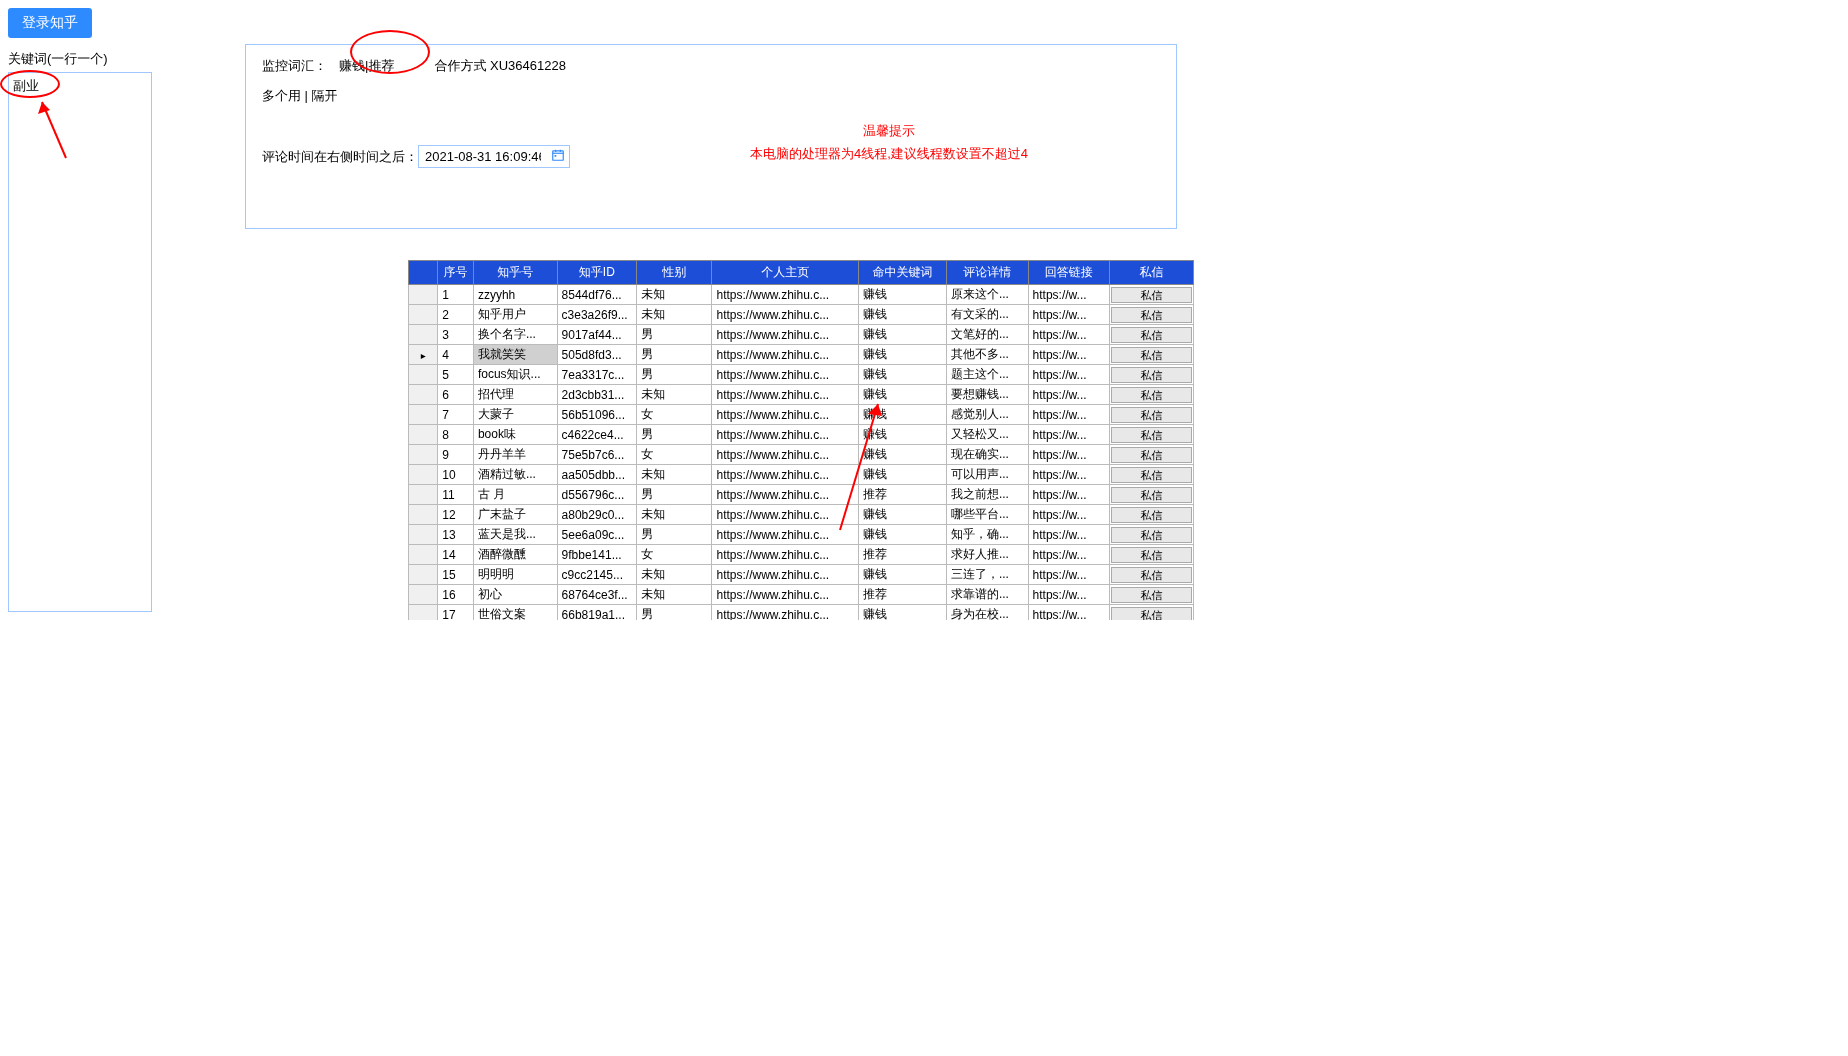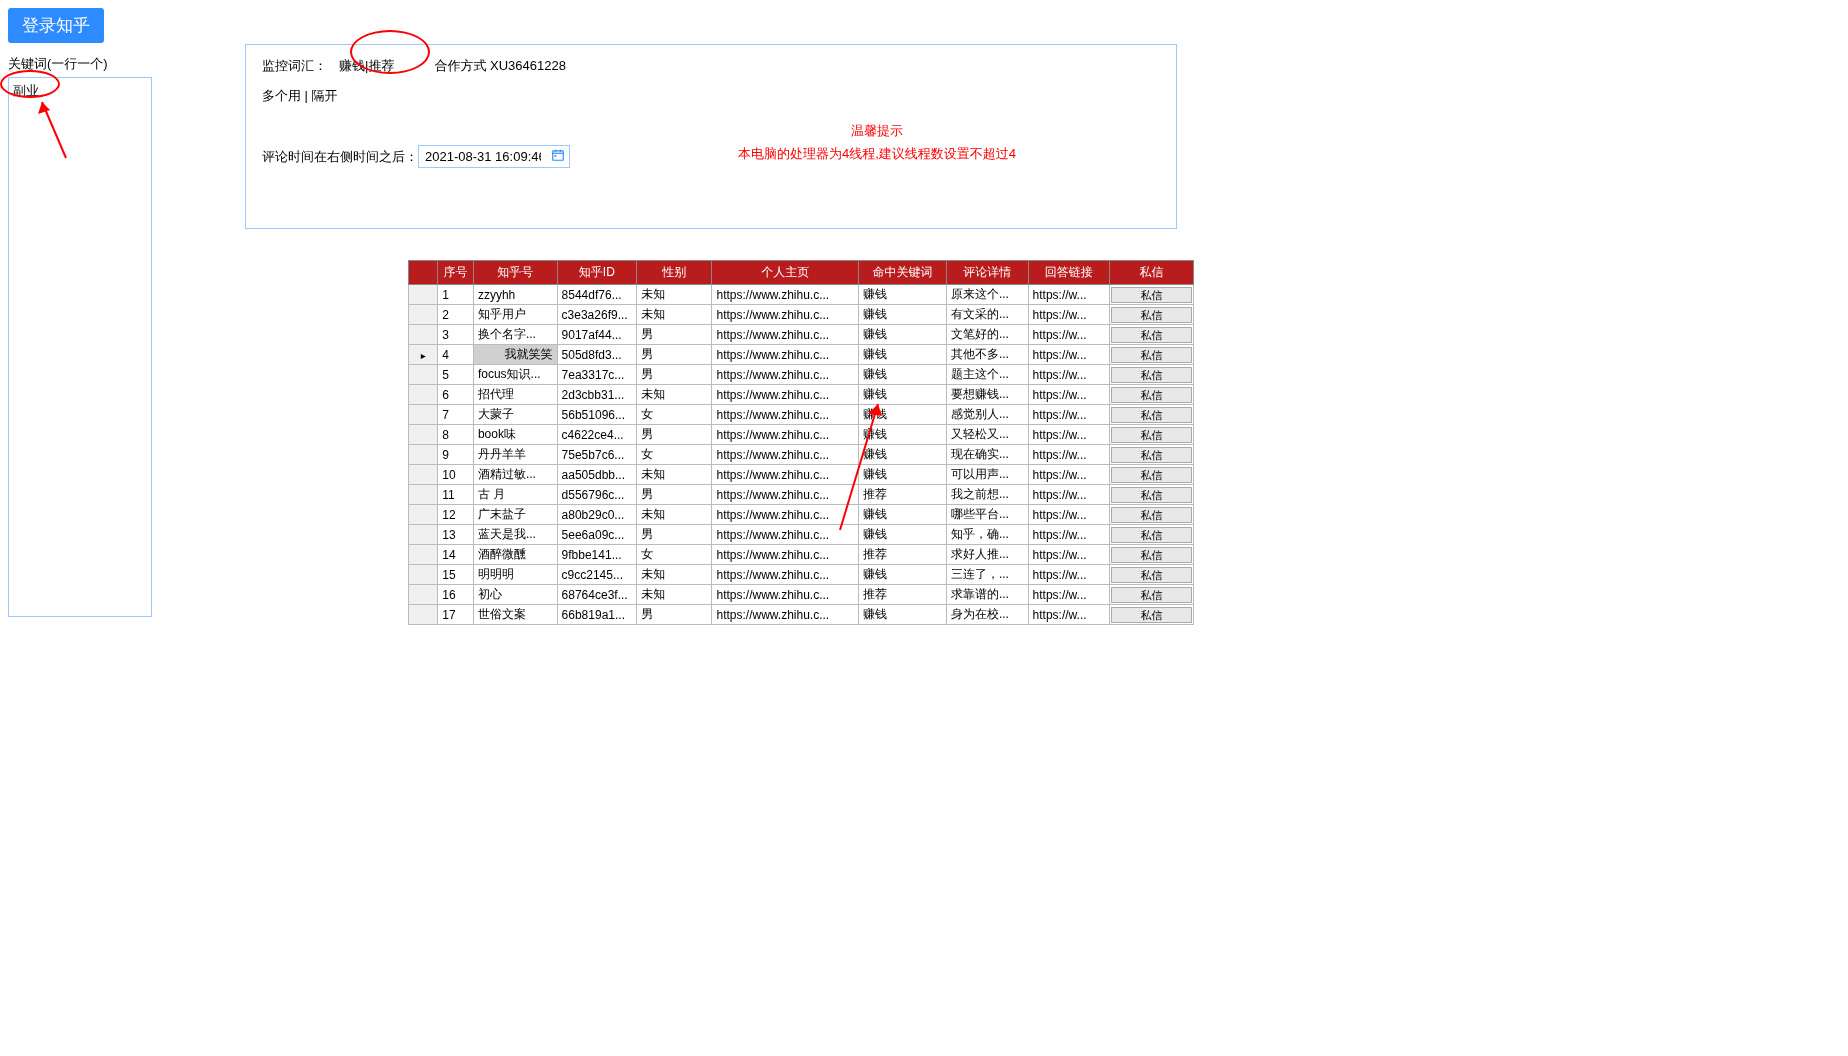--- a/index.html
+++ b/index.html
@@ -11,21 +11,21 @@
     background: #fff;
     color: #000;
     position: relative;
   }
   .login-btn {
     background: #2e8bff;
     color: #fff;
     border: none;
     padding: 6px 14px;
     border-radius: 3px;
-    font-size: 17px;
+    font-size: 14px;
     cursor: pointer;
     margin-bottom: 8px;
   }
   .keyword-label { margin: 4px 0; }
   .keyword-box {
     border: 1px solid #a0c8ff;
     width: 144px;
     height: 540px;
     padding: 4px;
     font-size: 13px;
@@ -52,37 +52,37 @@
     border: 1px solid #a0c8ff;
     display: inline-flex;
     align-items: center;
     padding: 2px 4px;
     background: #fff;
   }
   .date-input { border: none; outline: none; font-size: 13px; width: 120px; }
   .cal-icon { color: #2e8bff; margin-left: 8px; font-size: 13px; }
   .warm-tips {
     position: absolute;
-    left: 492px;
+    left: 504px;
     top: 74px;
     color: #ff0000;
     text-align: center;
     line-height: 1.8;
   }
   .data-grid {
     position: absolute;
     left: 408px;
     top: 260px;
     width: 786px;
     border-collapse: collapse;
     font-size: 12px;
     table-layout: fixed;
   }
   .data-grid th {
-    background: #b91c1c;
+    background: #1d4ed8;
     color: #fff;
     border: 1px solid #888;
     padding: 3px 4px;
     font-weight: normal;
     text-align: center;
     overflow: hidden;
     white-space: nowrap;
     text-overflow: ellipsis;
   }
   .data-grid td {
@@ -90,21 +90,21 @@
     padding: 1px 4px;
     white-space: nowrap;
     overflow: hidden;
     text-overflow: ellipsis;
     background: #fff;
     height: 18px;
   }
   .data-grid .rowsel { width: 28px; background: #f0f0f0; text-align:center; }
   .data-grid tr.active td { }
   .data-grid tr.active td.rowsel::before { content: "▸"; font-size: 10px; }
-  .data-grid tr.active td.cell-selected { background: #d0d0d0; text-align: right; }
+  .data-grid tr.active td.cell-selected { background: #d0d0d0; }
   .col-idx    { width: 34px; }
   .col-name   { width: 80px; }
   .col-id     { width: 76px; }
   .col-gender { width: 72px; }
   .col-home   { width: 140px; }
   .col-kw     { width: 84px; }
   .col-cmt    { width: 78px; }
   .col-link   { width: 78px; }
   .col-pm     { width: 80px; }
   .pm-btn {

